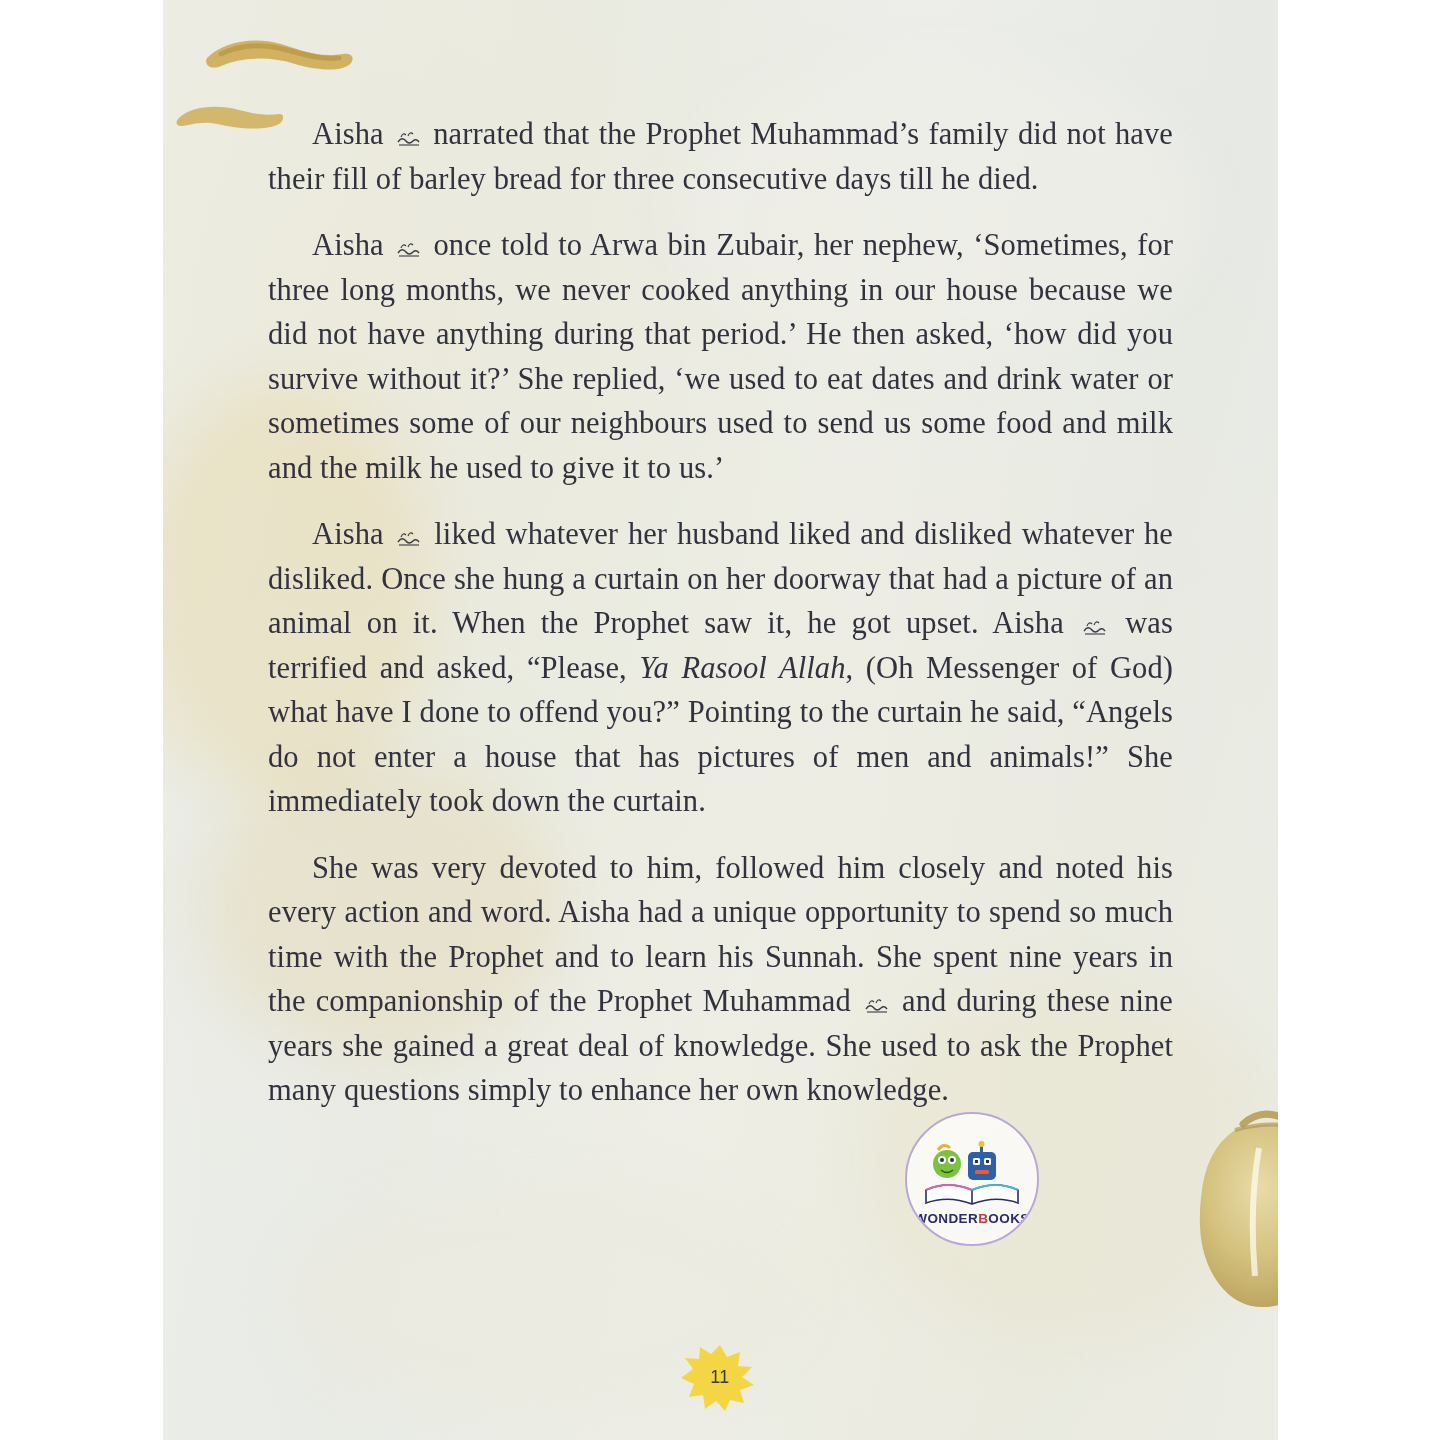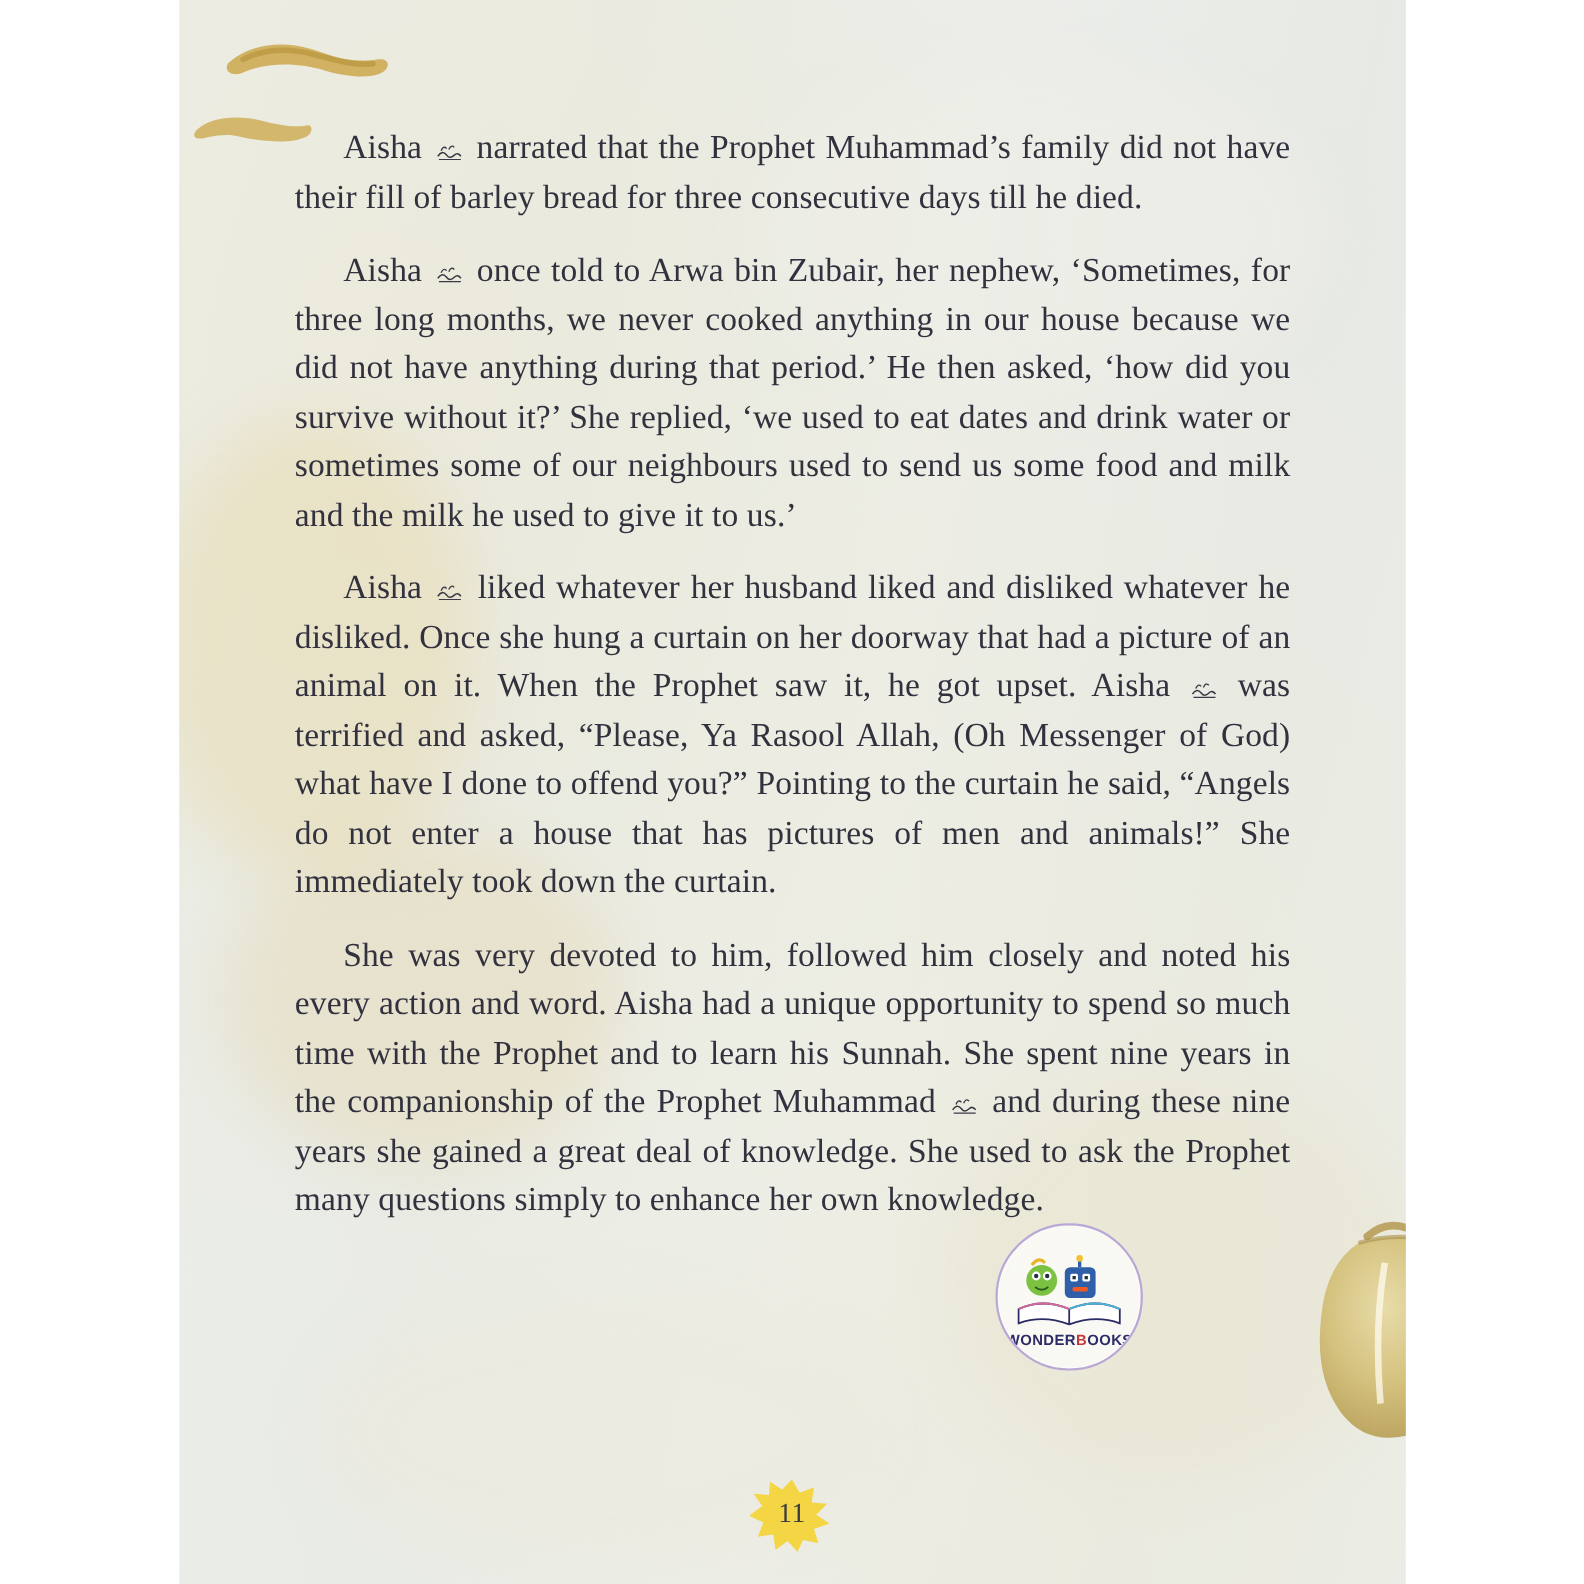--- a/index.html
+++ b/index.html
@@ -70,21 +70,21 @@
     margin: 0 0 22px 0;
     text-indent: 44px;
     font-size: 30.5px;
     line-height: 44.5px;
     text-align: justify;
     letter-spacing: 0.1px;
     color: #32323f;
     font-family: "Liberation Serif", serif;
   }
   p.para:last-child { margin-bottom: 0; }
-  .it { }
+  .it { font-style: italic; }
 
   
   .honorific {
     display: inline-block;
     width: 26px;
     height: 22px;
     vertical-align: -3px;
     margin: 0 2px 0 3px;
     position: relative;
     top: 1px;
@@ -130,22 +130,22 @@
     top: 1343px;
     width: 84px;
     height: 70px;
     display: flex;
     align-items: center;
     justify-content: center;
   }
   #page-number .star { position: absolute; left: 0; top: 0; }
   #page-number .num {
     position: relative;
-    font-family: Liberation Serif, serif;
-    font-size: 25px;
+    font-family: Liberation Sans, sans-serif;
+    font-size: 18px;
     color: #3a3a46;
     letter-spacing: 0.5px;
     padding-bottom: 2px;
   }
 </style>
 </head>
 <body>
 
 <div id="page">
 

